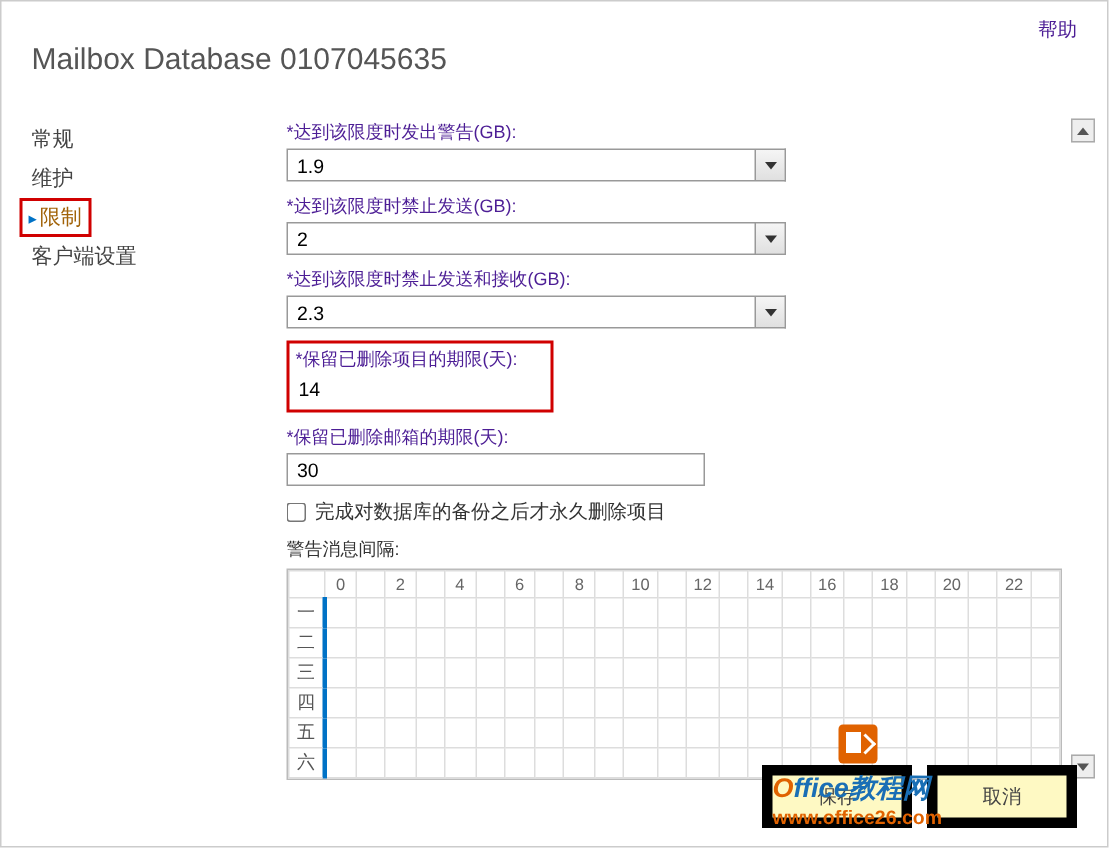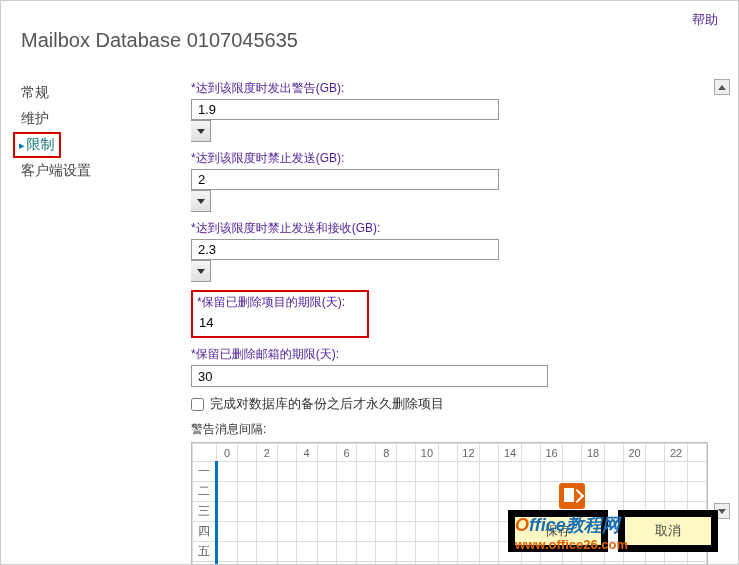--- a/index.html
+++ b/index.html
@@ -36,21 +36,21 @@
       width: 190px;
       padding-left: 20px;
     }
     .sidebar-item {
       padding: 4px 0;
       color: #444;
       cursor: pointer;
       font-size: 14px;
     }
     .sidebar-item.active {
-      color: #0f766e;
+      color: #a16207;
       border: 2px solid #d00000;
       padding: 2px 4px;
       display: inline-block;
       margin-left: -8px;
     }
     .sidebar-item.active::before {
       content: "▸";
       color: #0072c6;
       margin-right: 2px;
       font-size: 11px;
@@ -63,22 +63,21 @@
     .field-label {
       font-size: 12px;
       color: #4c1d95;
       margin-bottom: 2px;
     }
     .field-group {
       margin-bottom: 8px;
     }
     .select-wrap {
       display: flex;
-      width: 308px;
-      flex-direction: column;
+      width: 333px;
     }
     .select-wrap input {
       flex: 1;
       border: 1px solid #999;
       padding: 2px 6px;
       font-size: 13px;
       height: 22px;
     }
     .select-btn {
       width: 20px;
@@ -91,21 +90,21 @@
       justify-content: center;
       cursor: pointer;
     }
     .select-btn::after {
       content: "";
       border-left: 4px solid transparent;
       border-right: 4px solid transparent;
       border-top: 5px solid #333;
     }
     .text-input {
-      width: 357px;
+      width: 279px;
       border: 1px solid #999;
       padding: 2px 6px;
       font-size: 13px;
       height: 22px;
     }
     .highlight-box {
       border: 2px solid #d00000;
       padding: 2px 20px 2px 4px;
       display: inline-block;
     }

